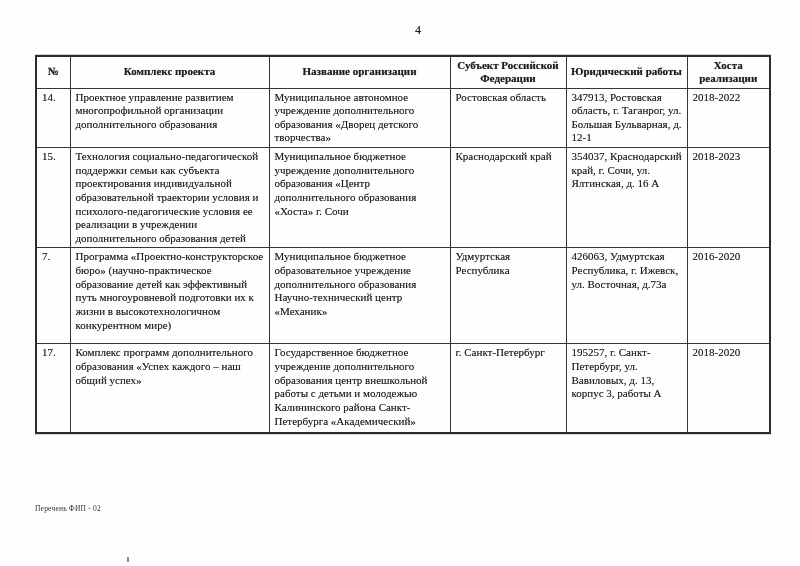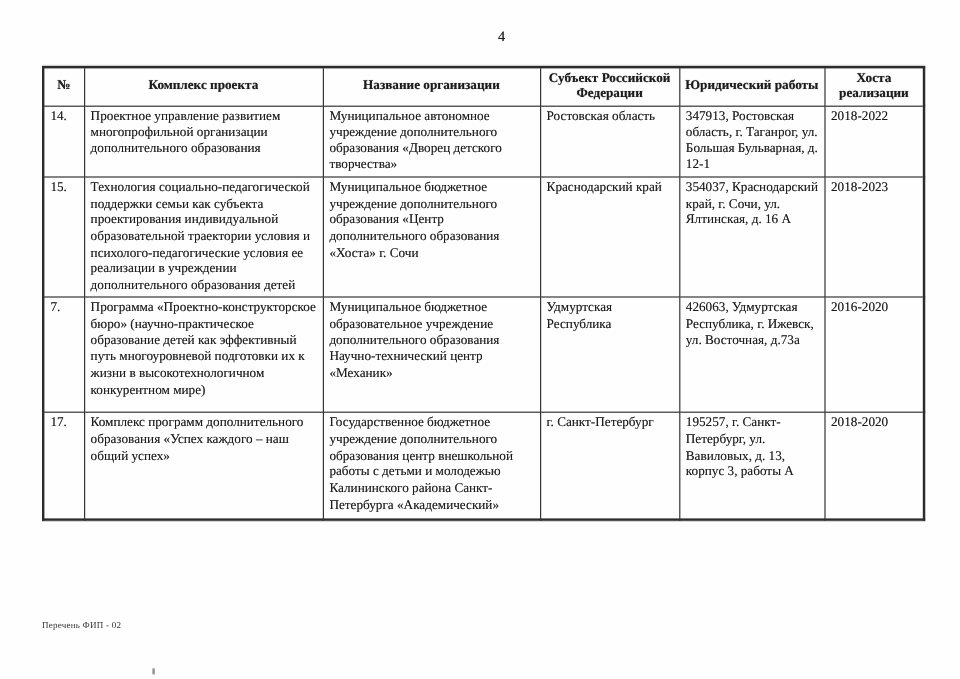--- a/index.html
+++ b/index.html
@@ -58,21 +58,21 @@
   .doc-table thead tr { height: 32px; }
   .doc-table tbody tr:nth-child(1) { height: 45px; }
   .doc-table tbody tr:nth-child(2) { height: 59px; }
   .doc-table tbody tr:nth-child(3) { height: 96px; }
   .doc-table tbody tr:nth-child(4) { height: 89px; }
   .doc-table tbody tr:nth-child(5) { height: 87px; font-style: italic; }
   .cell-num { padding-left: 4px; }
   .footer-label {
     position: absolute;
     left: 35px;
-    top: 516px;
+    top: 504px;
     font-size: 7.5px;
     letter-spacing: 0.2px;
     color: #343434;
     text-align: right;
   }
   .scan-artifact {
     position: absolute;
     left: 127px;
     top: 557px;
     width: 2px;

